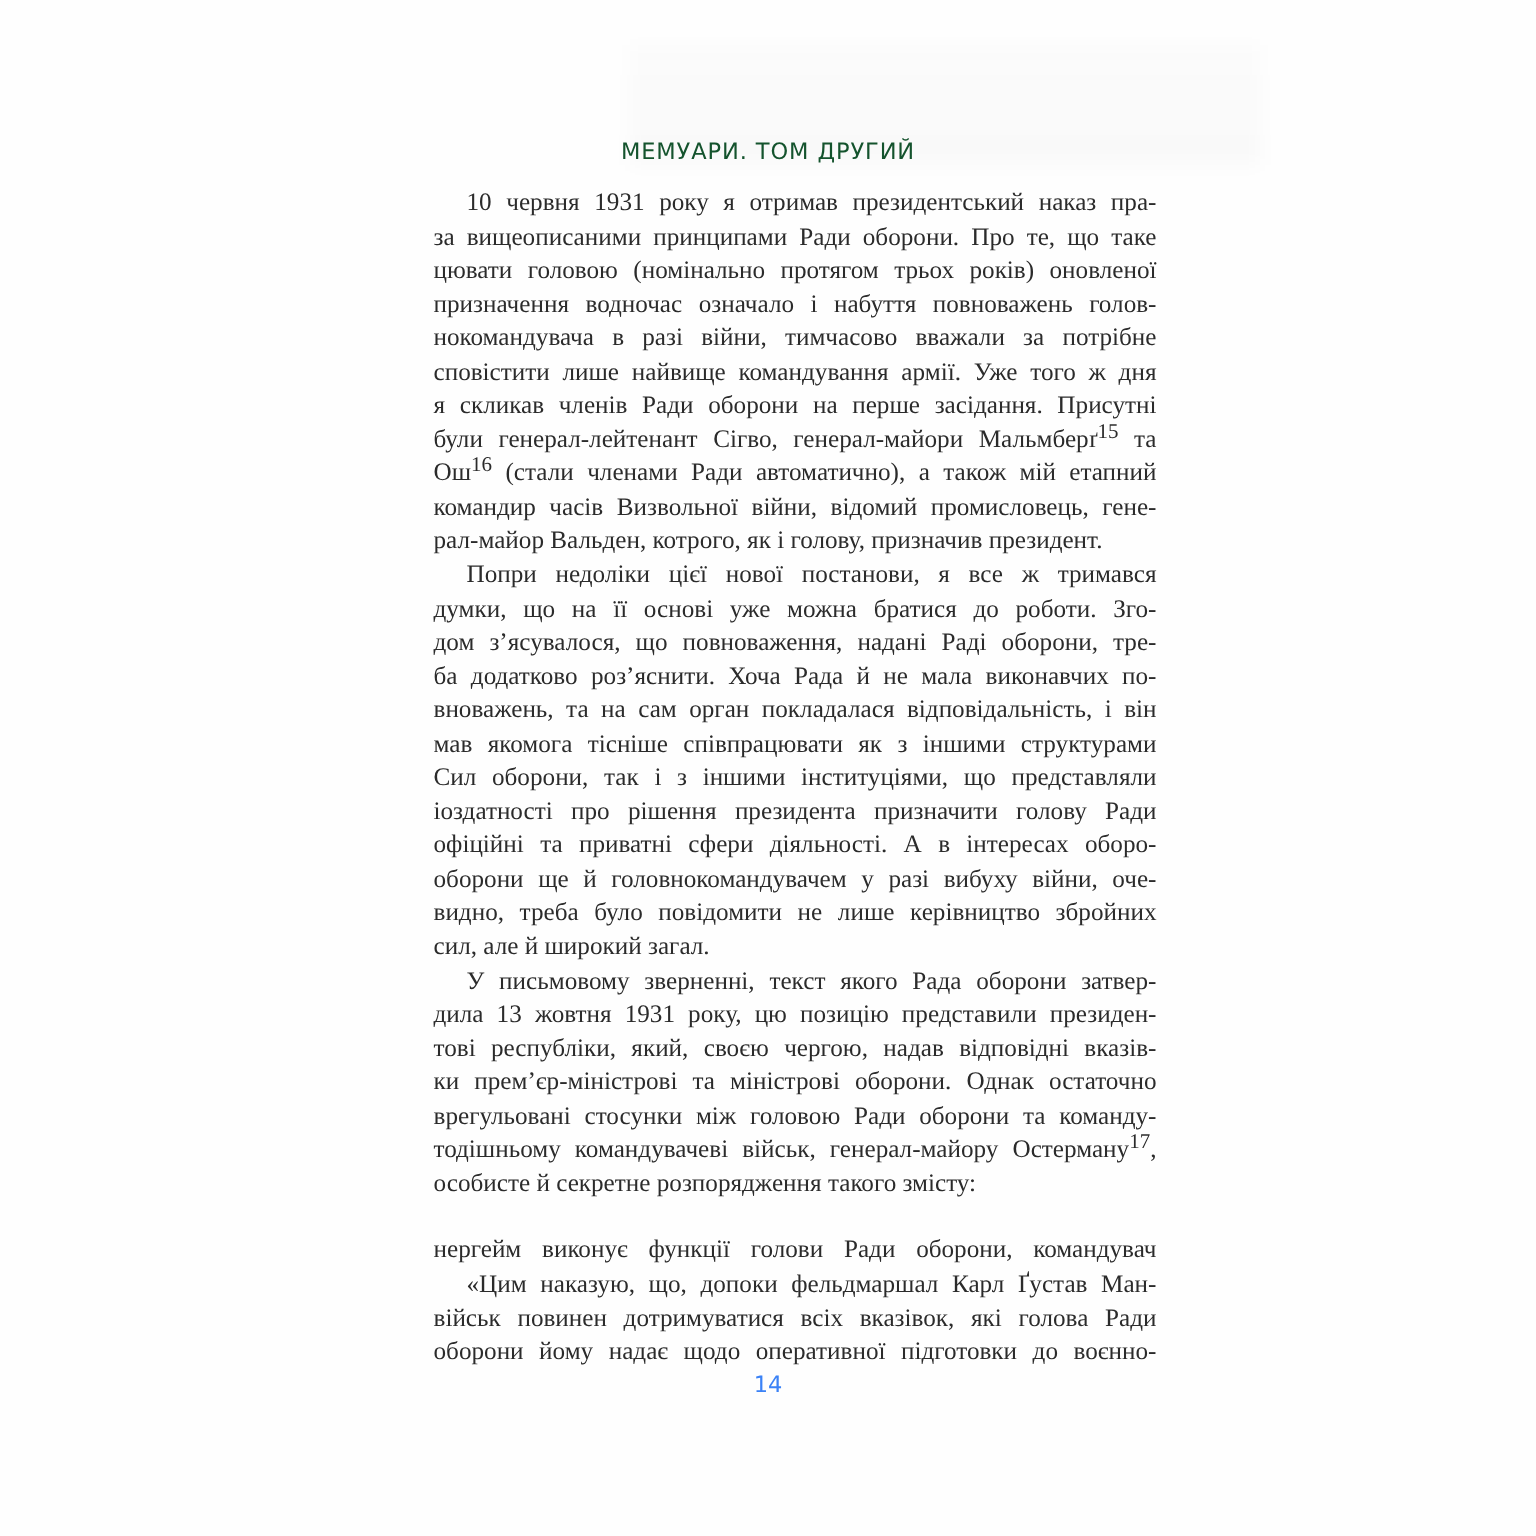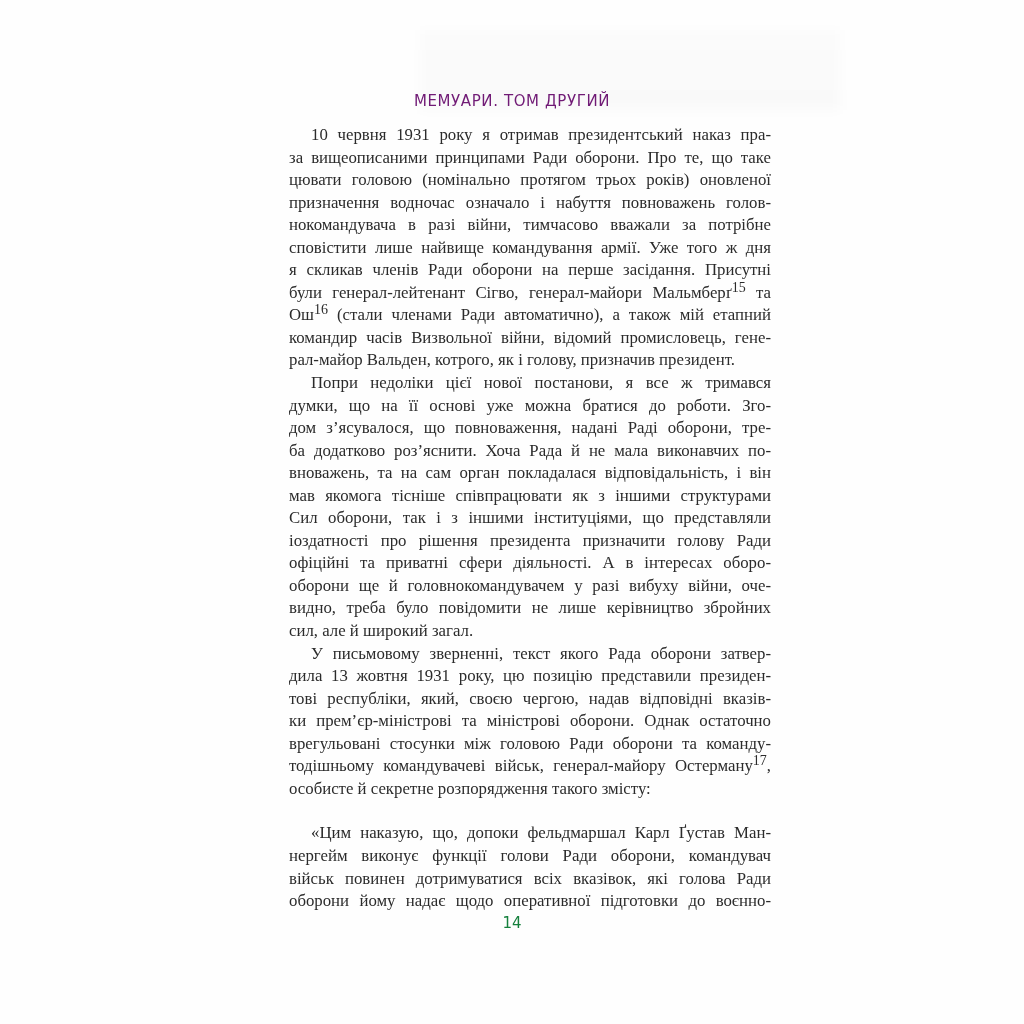--- a/index.html
+++ b/index.html
@@ -17,42 +17,42 @@
   .bleed {
     position: absolute; left: 420px; top: 30px; width: 420px; height: 80px;
     background: linear-gradient(180deg, rgba(0,0,0,0.012), rgba(0,0,0,0.02));
     filter: blur(6px);
   }
   .running-head {
     position: absolute; left: 0; right: 0; top: 92px;
     text-align: center;
     font-family: "DejaVu Sans", "Liberation Sans", sans-serif;
     font-size: 15px; letter-spacing: 0.6px;
-    color: #701a75;
+    color: #14532d;
   }
   .text-block {
     position: absolute; left: 289px; top: 124px; width: 482px;
   }
   .line {
     height: 22.55px; line-height: 22.55px;
     font-size: 16.8px;
     white-space: nowrap;
     text-align: justify;
     text-align-last: justify;
     overflow: visible;
   }
   .line.last { text-align-last: left; }
   .line.indent { padding-left: 22px; }
   .gap { height: 22px; }
   sup { font-size: 14px; line-height: 0; vertical-align: 6px; }
   .folio {
     position: absolute; left: 0; right: 0; top: 914px;
     text-align: center;
     font-family: "DejaVu Sans", "Liberation Sans", sans-serif;
-    font-size: 15px; color: #15803d;
+    font-size: 15px; color: #3b82f6;
   }
 </style>
 </head>
 <body>
 
 <div class="page">
   <div class="bleed"></div>
 
   <div class="running-head">МЕМУАРИ. ТОМ ДРУГИЙ</div>
 
@@ -93,21 +93,21 @@
       <div class="line">тові республіки, який, своєю чергою, надав відповідні вказів-</div>
       <div class="line">ки прем’єр-міністрові та міністрові оборони. Однак остаточно</div>
       <div class="line">врегульовані стосунки між головою Ради оборони та команду-</div>
       <div class="line"><span>тодішньому командувачеві військ, генерал-майору Остерману</span><sup>17</sup><span>,</span></div>
       <div class="line last">особисте й секретне розпорядження такого змісту:</div>
     </div>
 
     <div class="gap"></div>
 
     <div>
+      <div class="line">нергейм виконує функції голови Ради оборони, командувач</div>
       <div class="line indent">«Цим наказую, що, допоки фельдмаршал Карл Ґустав Ман-</div>
-      <div class="line">нергейм виконує функції голови Ради оборони, командувач</div>
       <div class="line">військ повинен дотримуватися всіх вказівок, які голова Ради</div>
       <div class="line">оборони йому надає щодо оперативної підготовки до воєнно-</div>
     </div>
   </div>
 
   <div class="folio">14</div>
 </div>
 
 </body></html>

